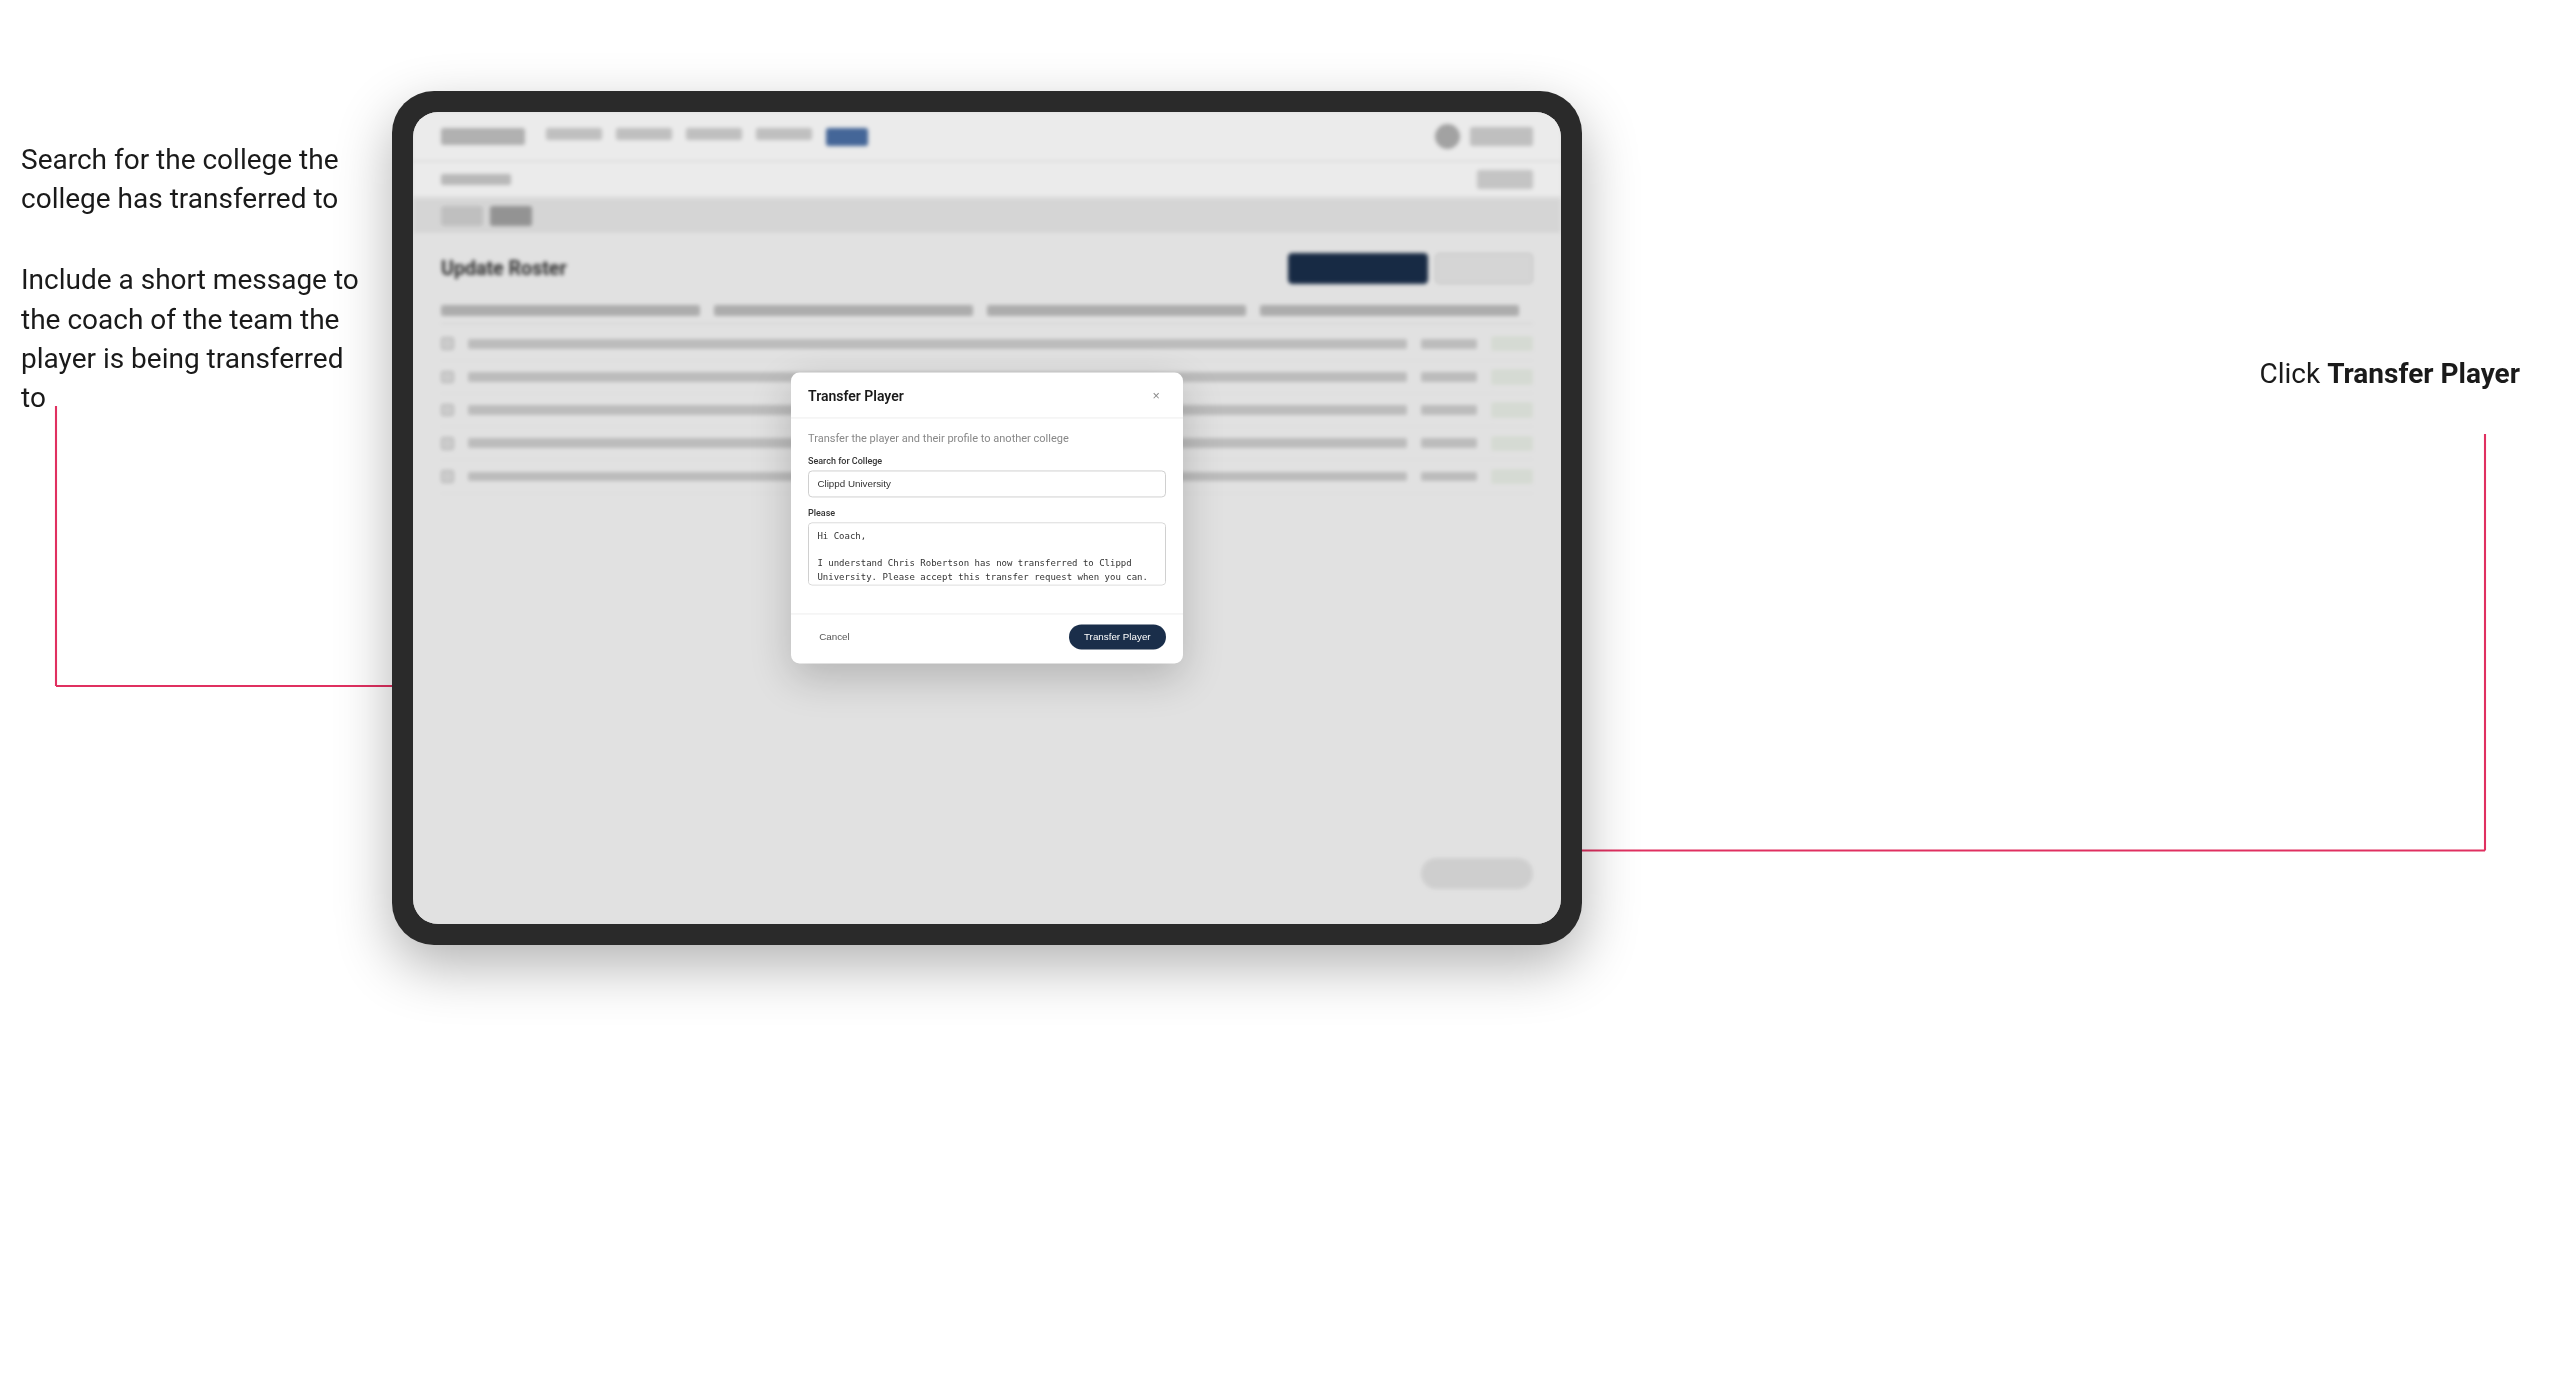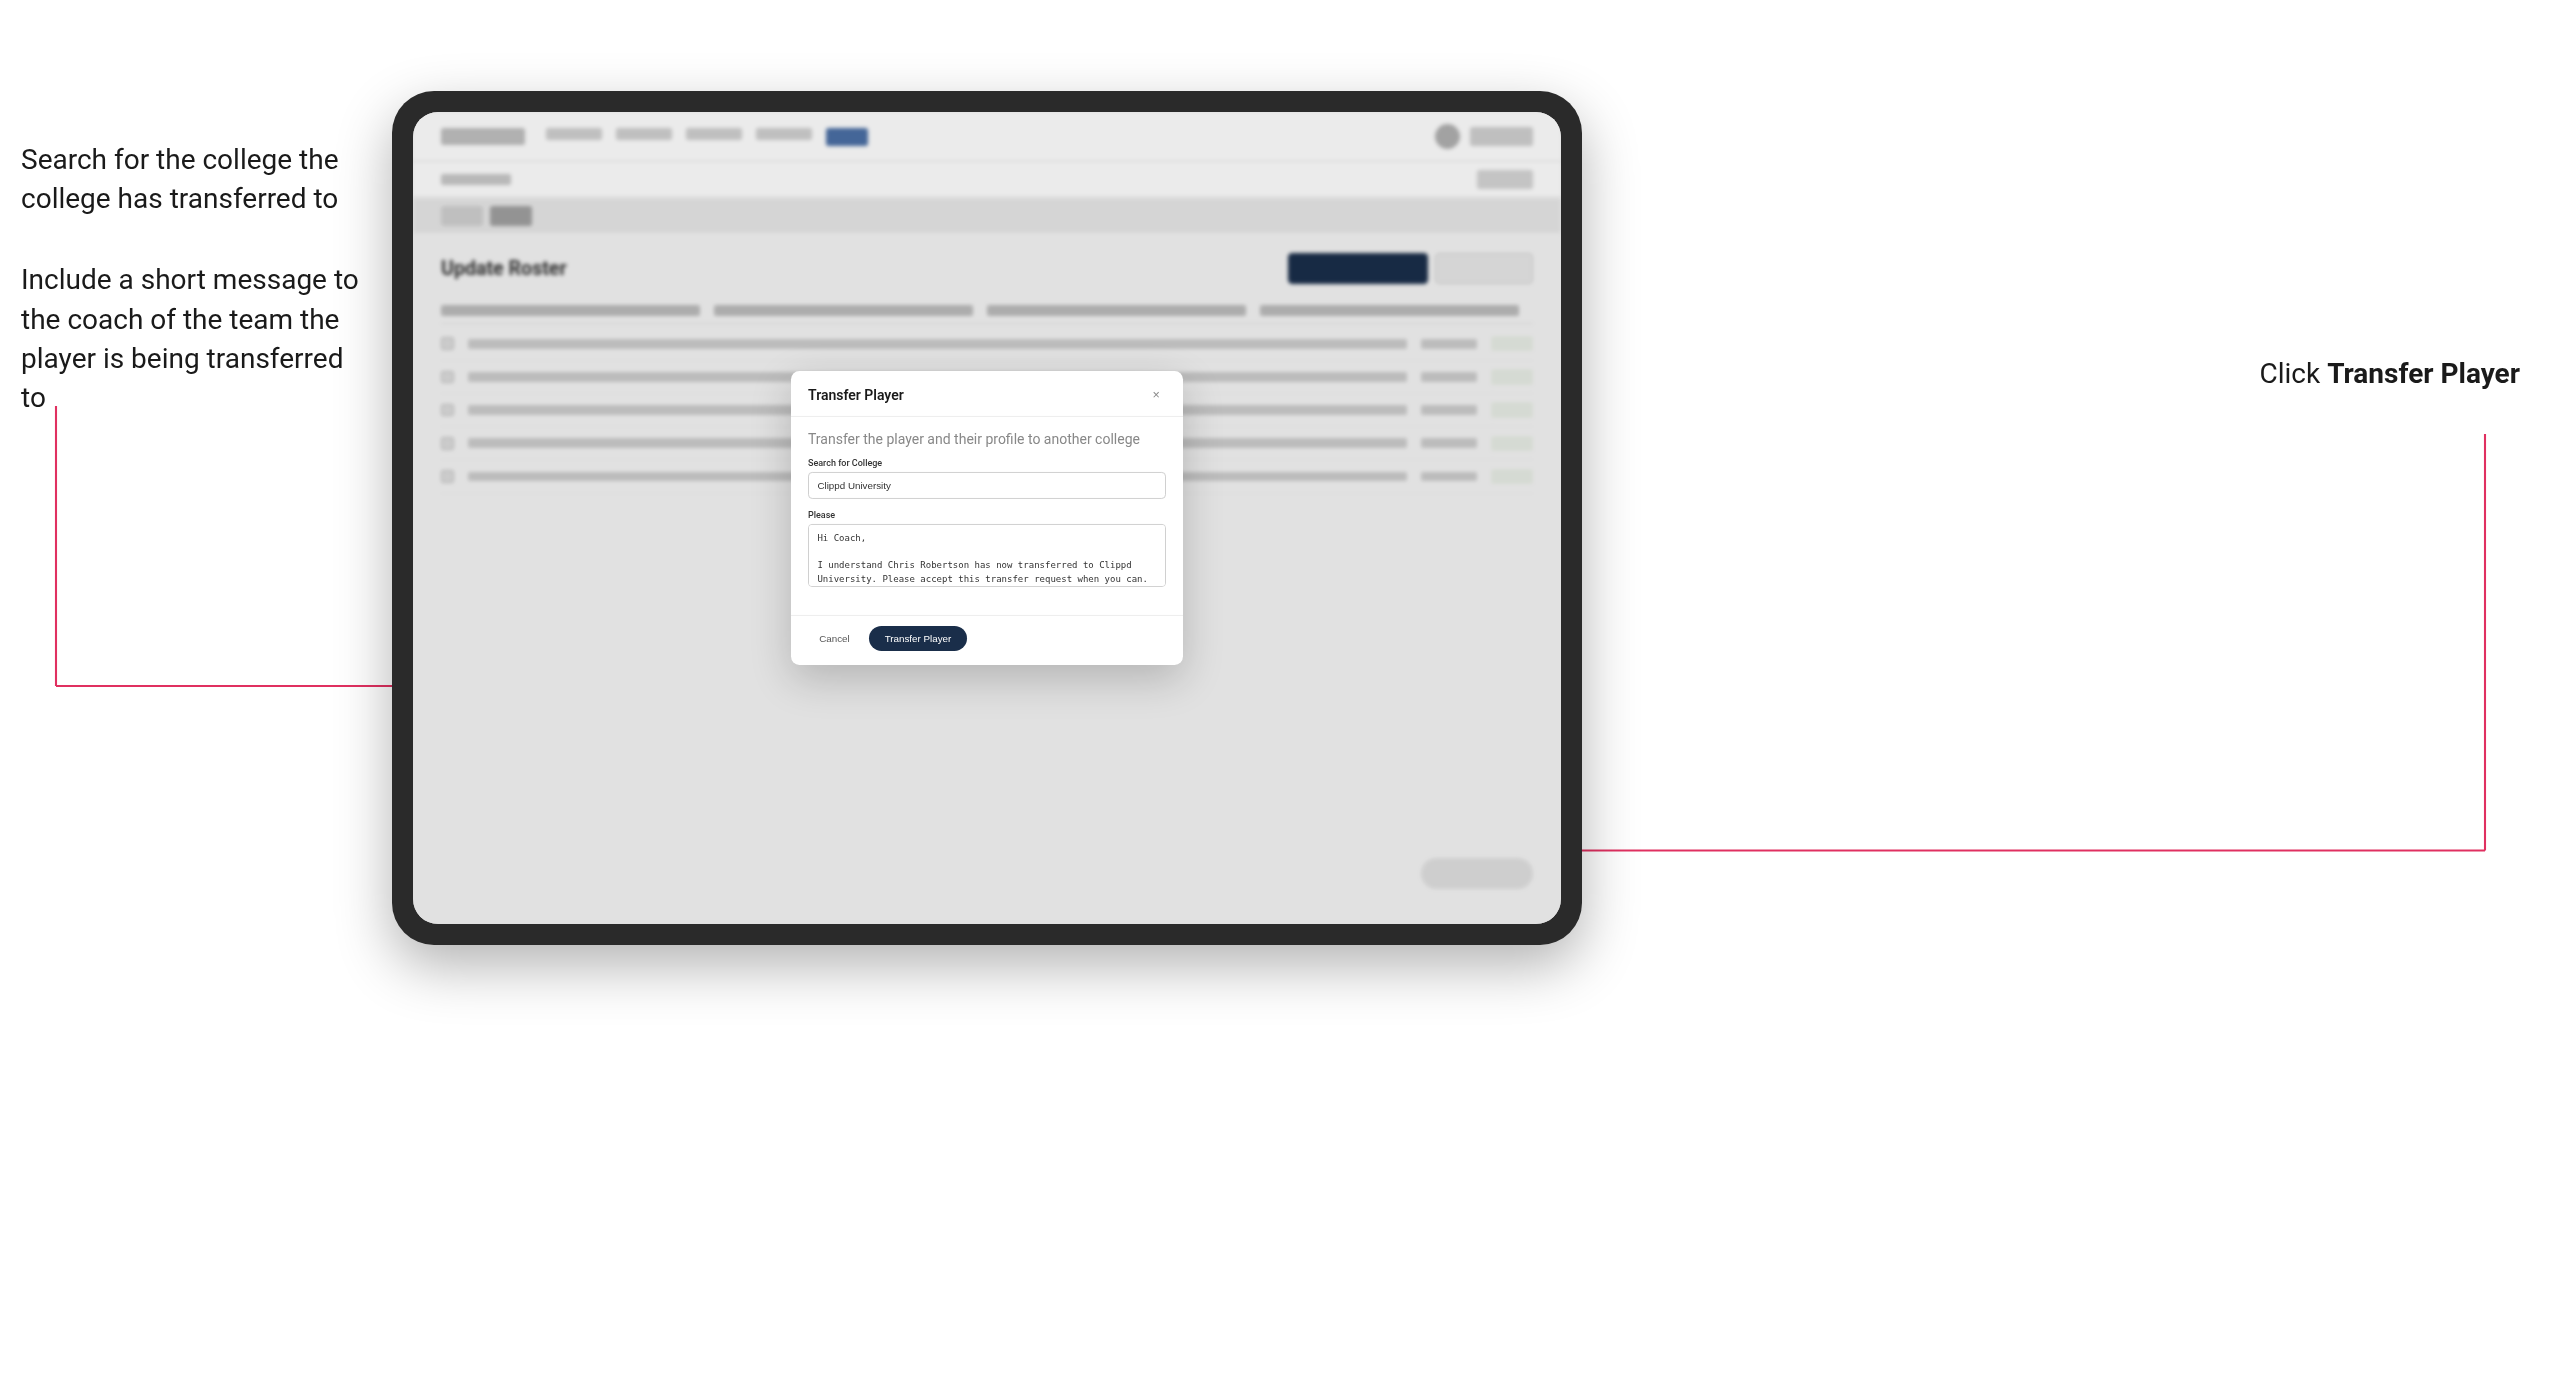--- a/index.html
+++ b/index.html
@@ -332,21 +332,21 @@
       font-size: 12.6px;
       color: #888;
       border-radius: 2.8px;
     }
 
     .modal-body {
       padding: 14px 17px;
     }
 
     .modal-subtitle {
-      font-size: 14px;
+      font-size: 11px;
       color: #888;
       margin-bottom: 11.2px;
     }
 
     .form-group {
       margin-bottom: 11.2px;
     }
     .form-label {
       font-size: 9px;
       font-weight: 500;
@@ -375,21 +375,21 @@
       color: #333;
       background: #fff;
       outline: none;
       resize: none;
       line-height: 1.5;
     }
 
     .modal-footer {
       display: flex;
       align-items: center;
-      justify-content: flex-start;
+      justify-content: space-between;
       gap: 8.4px;
       padding: 9.8px 17px 14px;
       border-top: 0.7px solid #eee;
     }
     .btn-cancel {
       background: none;
       border: none;
       font-size: 9.8px;
       color: #555;
       cursor: pointer;

